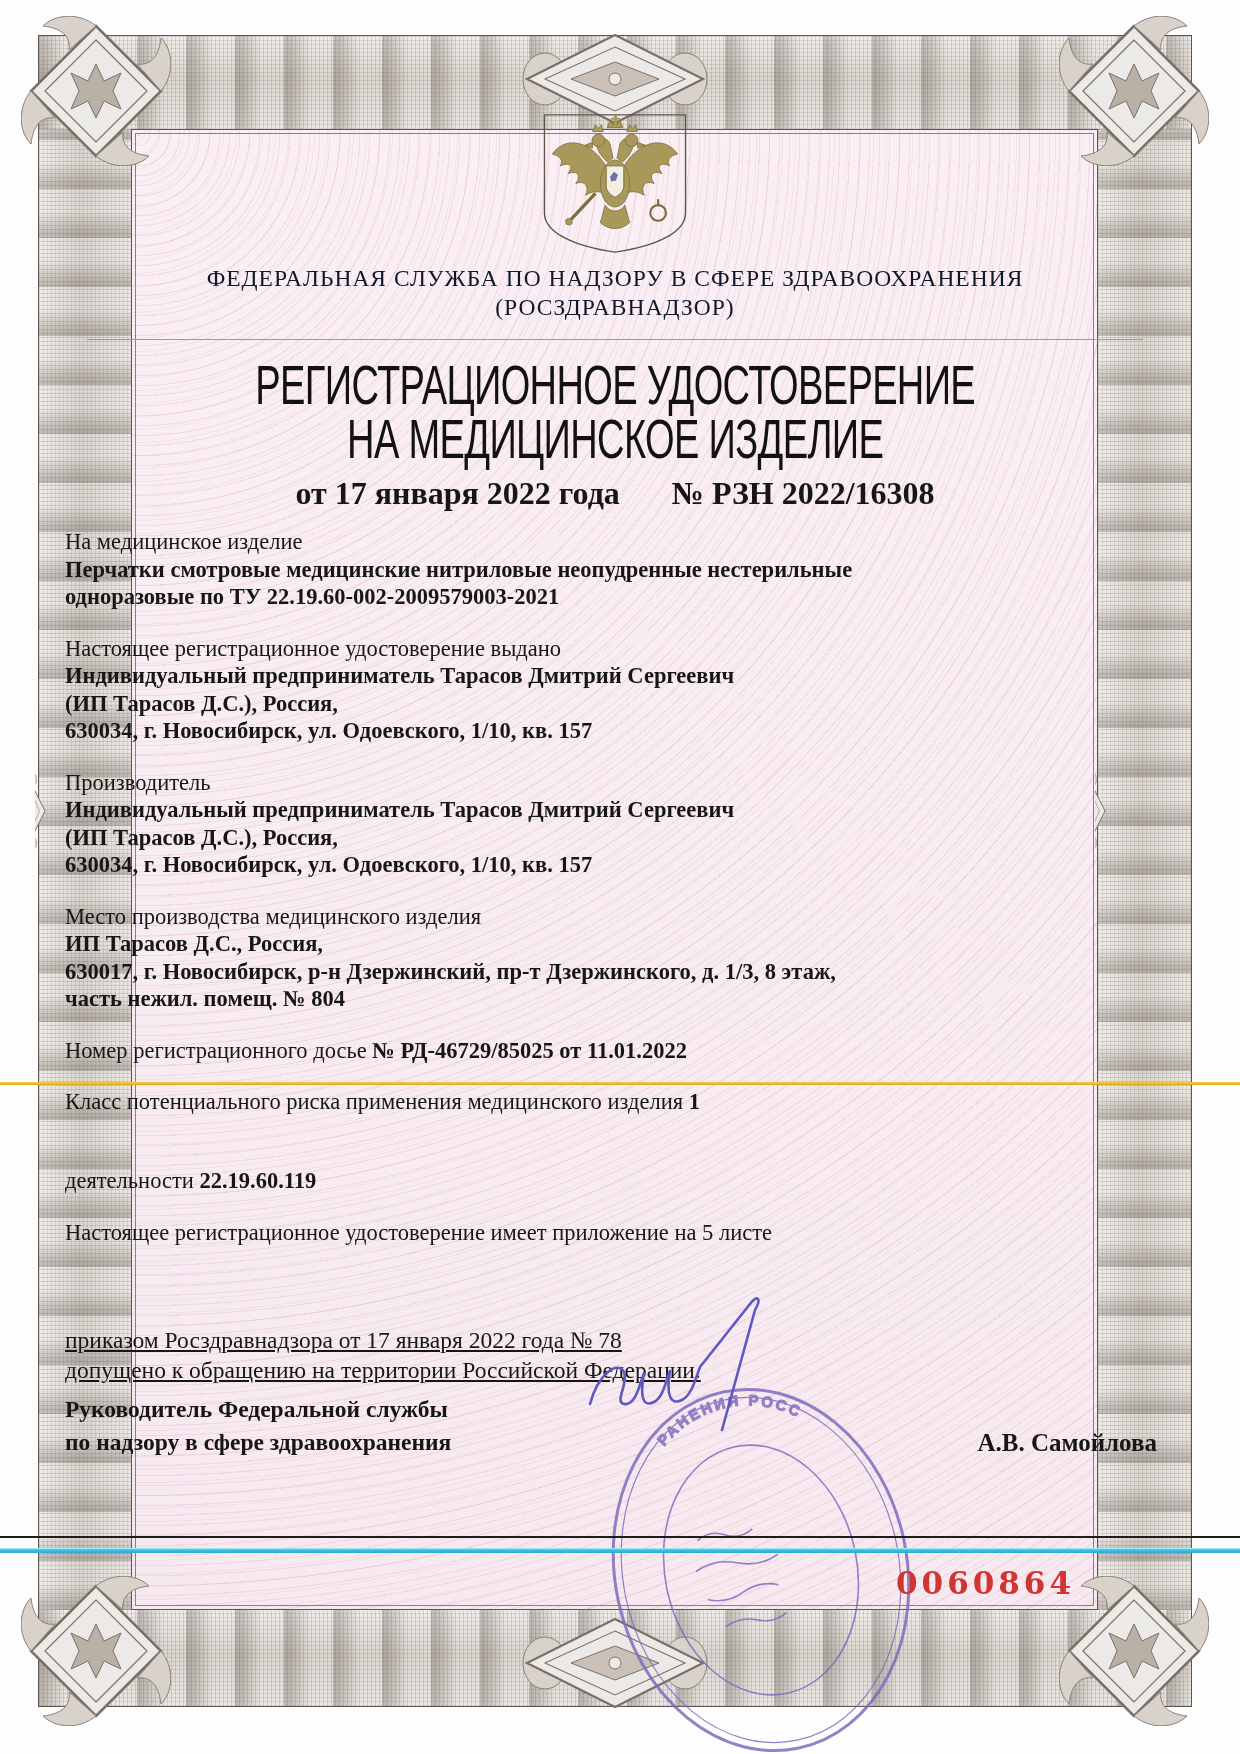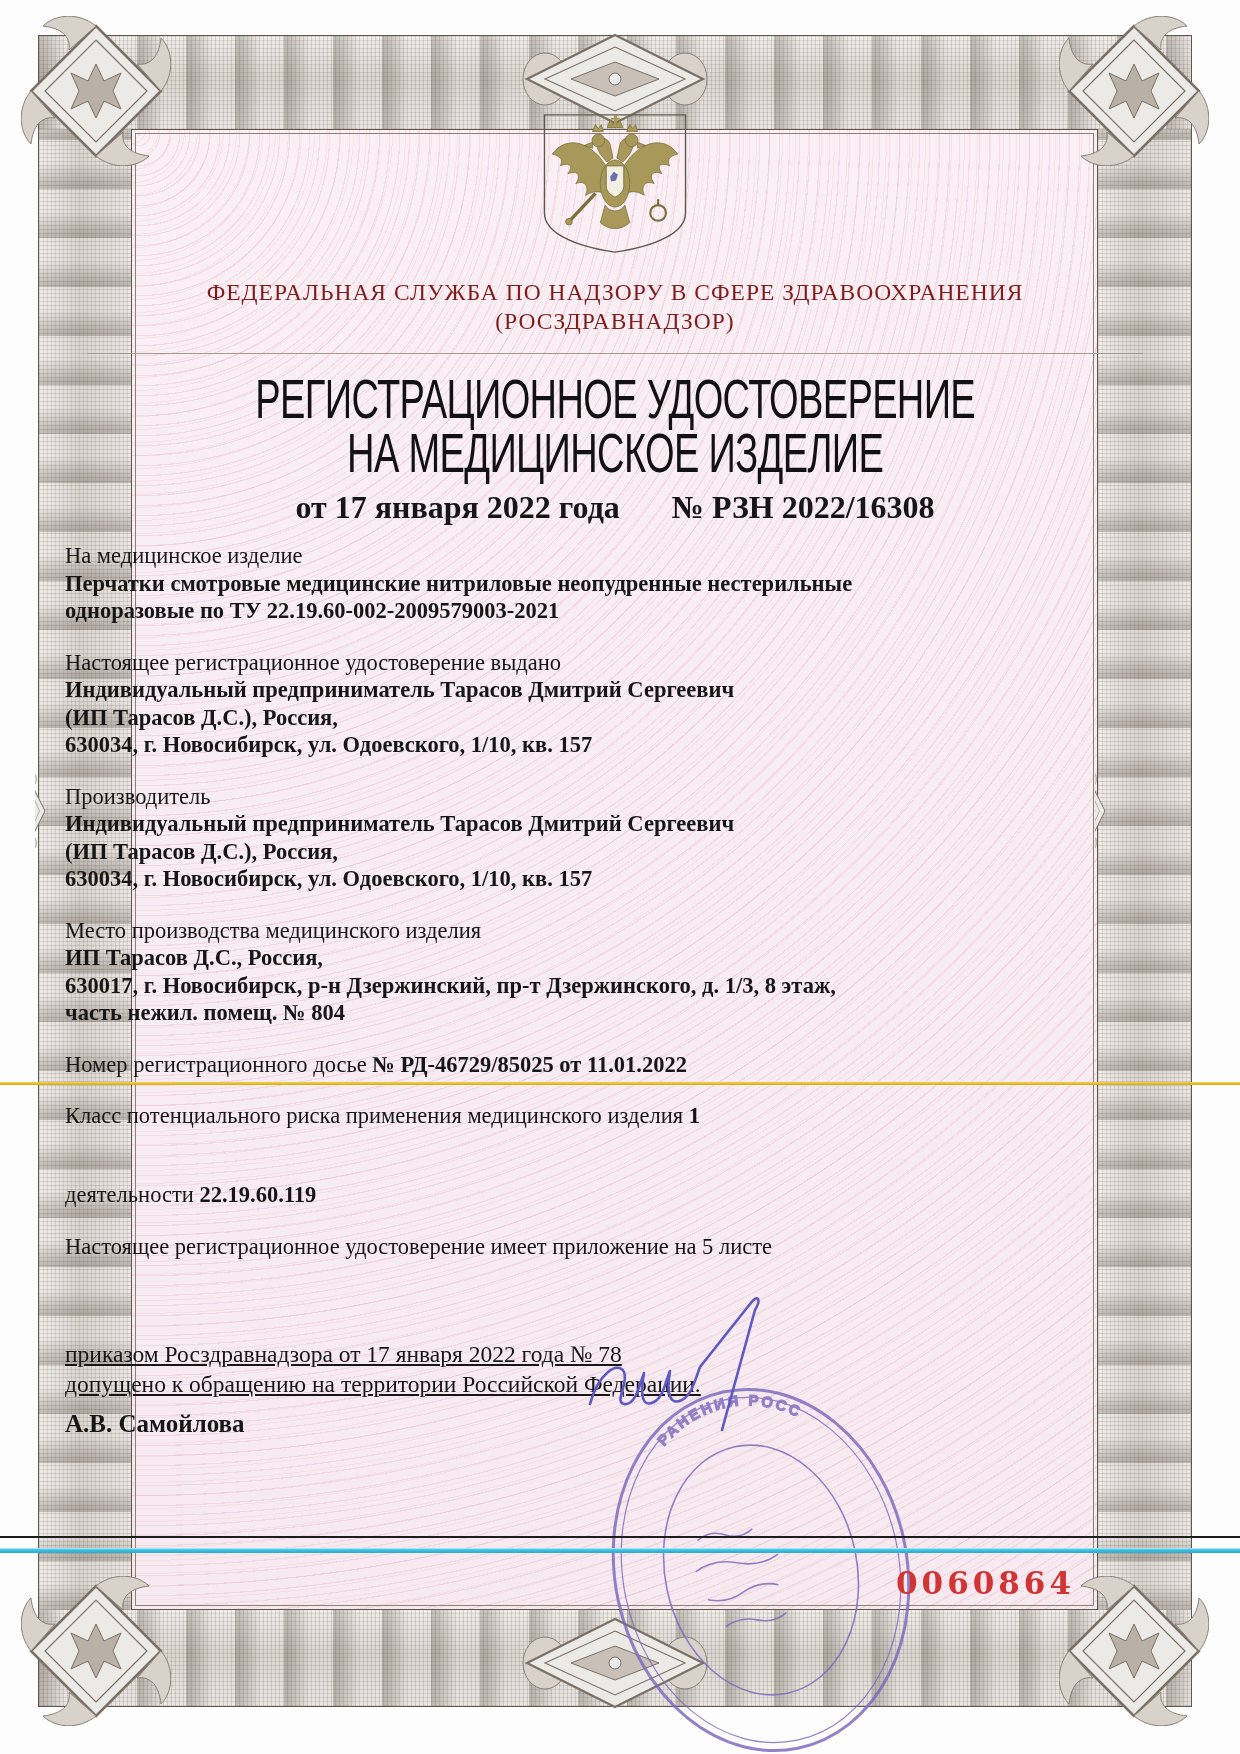--- a/index.html
+++ b/index.html
@@ -42,35 +42,35 @@
   .orn-bl{left:-18px;bottom:-20px;transform:scaleY(-1);}
   .orn-br{right:-18px;bottom:-20px;transform:scale(-1,-1);}
   .orn-topc{left:50%;top:-7px;transform:translateX(-50%);}
   .orn-botc{left:50%;bottom:-7px;transform:translateX(-50%);}
   .orn-left{left:-4px;top:50%;transform:translateY(-50%);}
   .orn-right{right:-4px;top:50%;transform:translateY(-50%);}
 
   
   .content{position:relative;padding:75px 26px 0 26px;z-index:3;}
   .emblem{width:160px;height:145px;margin:0 auto;display:block;}
-  .agency{margin-top:22px;text-align:center;font-size:23.5px;line-height:29px;letter-spacing:1px;color:#7f1d1d;}
+  .agency{margin-top:8px;text-align:center;font-size:23.5px;line-height:29px;letter-spacing:1px;color:#0f172a;}
   .divider{margin:17px auto 0;height:1px;width:96%;background:#a29a90;}
   .doc-title{margin-top:18px;text-align:center;font-family:"Liberation Sans",sans-serif;
              font-weight:normal;font-size:56px;line-height:54px;color:#121212;}
   .cond{display:inline-block;transform:scaleX(.68);white-space:nowrap;letter-spacing:-1px;}
   .dateline{margin-top:9px;text-align:center;font-weight:bold;font-size:32px;}
   .numgap{display:inline-block;width:52px;}
   .bodytext{margin-top:16px;font-size:22.5px;line-height:27.5px;}
   .para{margin:24px 0 0 0;}
   .para:first-child{margin-top:0;}
   .b{font-weight:bold;}
   .footer-order{margin-top:79px;font-size:23.5px;line-height:30px;text-decoration:underline;}
   .signer{margin-top:8px;display:flex;justify-content:space-between;align-items:flex-end;
           font-weight:bold;font-size:23.5px;line-height:33px;}
-  .signer-name{font-size:25px;padding-right:14px;white-space:nowrap;}
+  .signer-name{font-size:25px;padding-right:8px;white-space:nowrap;}
 
   
   .scanline{position:absolute;left:0;width:1240px;z-index:8;}
   .line-yellow{top:1082px;height:3px;background:linear-gradient(#f2d449,#d8a81c);}
   .line-black{top:1536px;height:2px;background:#1d1d1d;}
   .line-cyan{top:1548px;height:5px;background:linear-gradient(#c9f1fa,#3fc3e4 35%,#2fa9c9);}
   .serial{position:absolute;right:165px;top:1565px;z-index:9;color:#d13434;
           font-family:"DejaVu Serif",serif;font-weight:bold;font-size:31px;letter-spacing:4px;}
   .stamp{position:absolute;left:585px;top:1368px;z-index:4;opacity:.82;}
   .stamp text{font-family:"Liberation Sans",sans-serif;font-size:15px;letter-spacing:2.5px;
@@ -221,20 +221,24 @@
         </p>
         <p class="para">Настоящее регистрационное удостоверение имеет приложение на 5 листе</p>
       </div>
 
       <div class="footer-order">
         <div>приказом Росздравнадзора от 17 января 2022 года № 78</div>
         <div>допущено к обращению на территории Российской Федерации.</div>
       </div>
 
       <div class="signer">
+        <div>
+          <div>Руководитель Федеральной службы</div>
+          <div>по надзору в сфере здравоохранения</div>
+        </div>
         <div class="signer-name">А.В. Самойлова</div>
       </div>
 
     </div>
   </div>
 
   <svg class="stamp" width="352" height="400" viewBox="0 0 352 400">
     <g transform="rotate(-12 176 202)" fill="none" stroke="#7b68bd">
       <ellipse cx="176" cy="202" rx="146" ry="182" stroke-width="3"></ellipse>
       <ellipse cx="176" cy="202" rx="138" ry="174" stroke-width="1.2"></ellipse>

